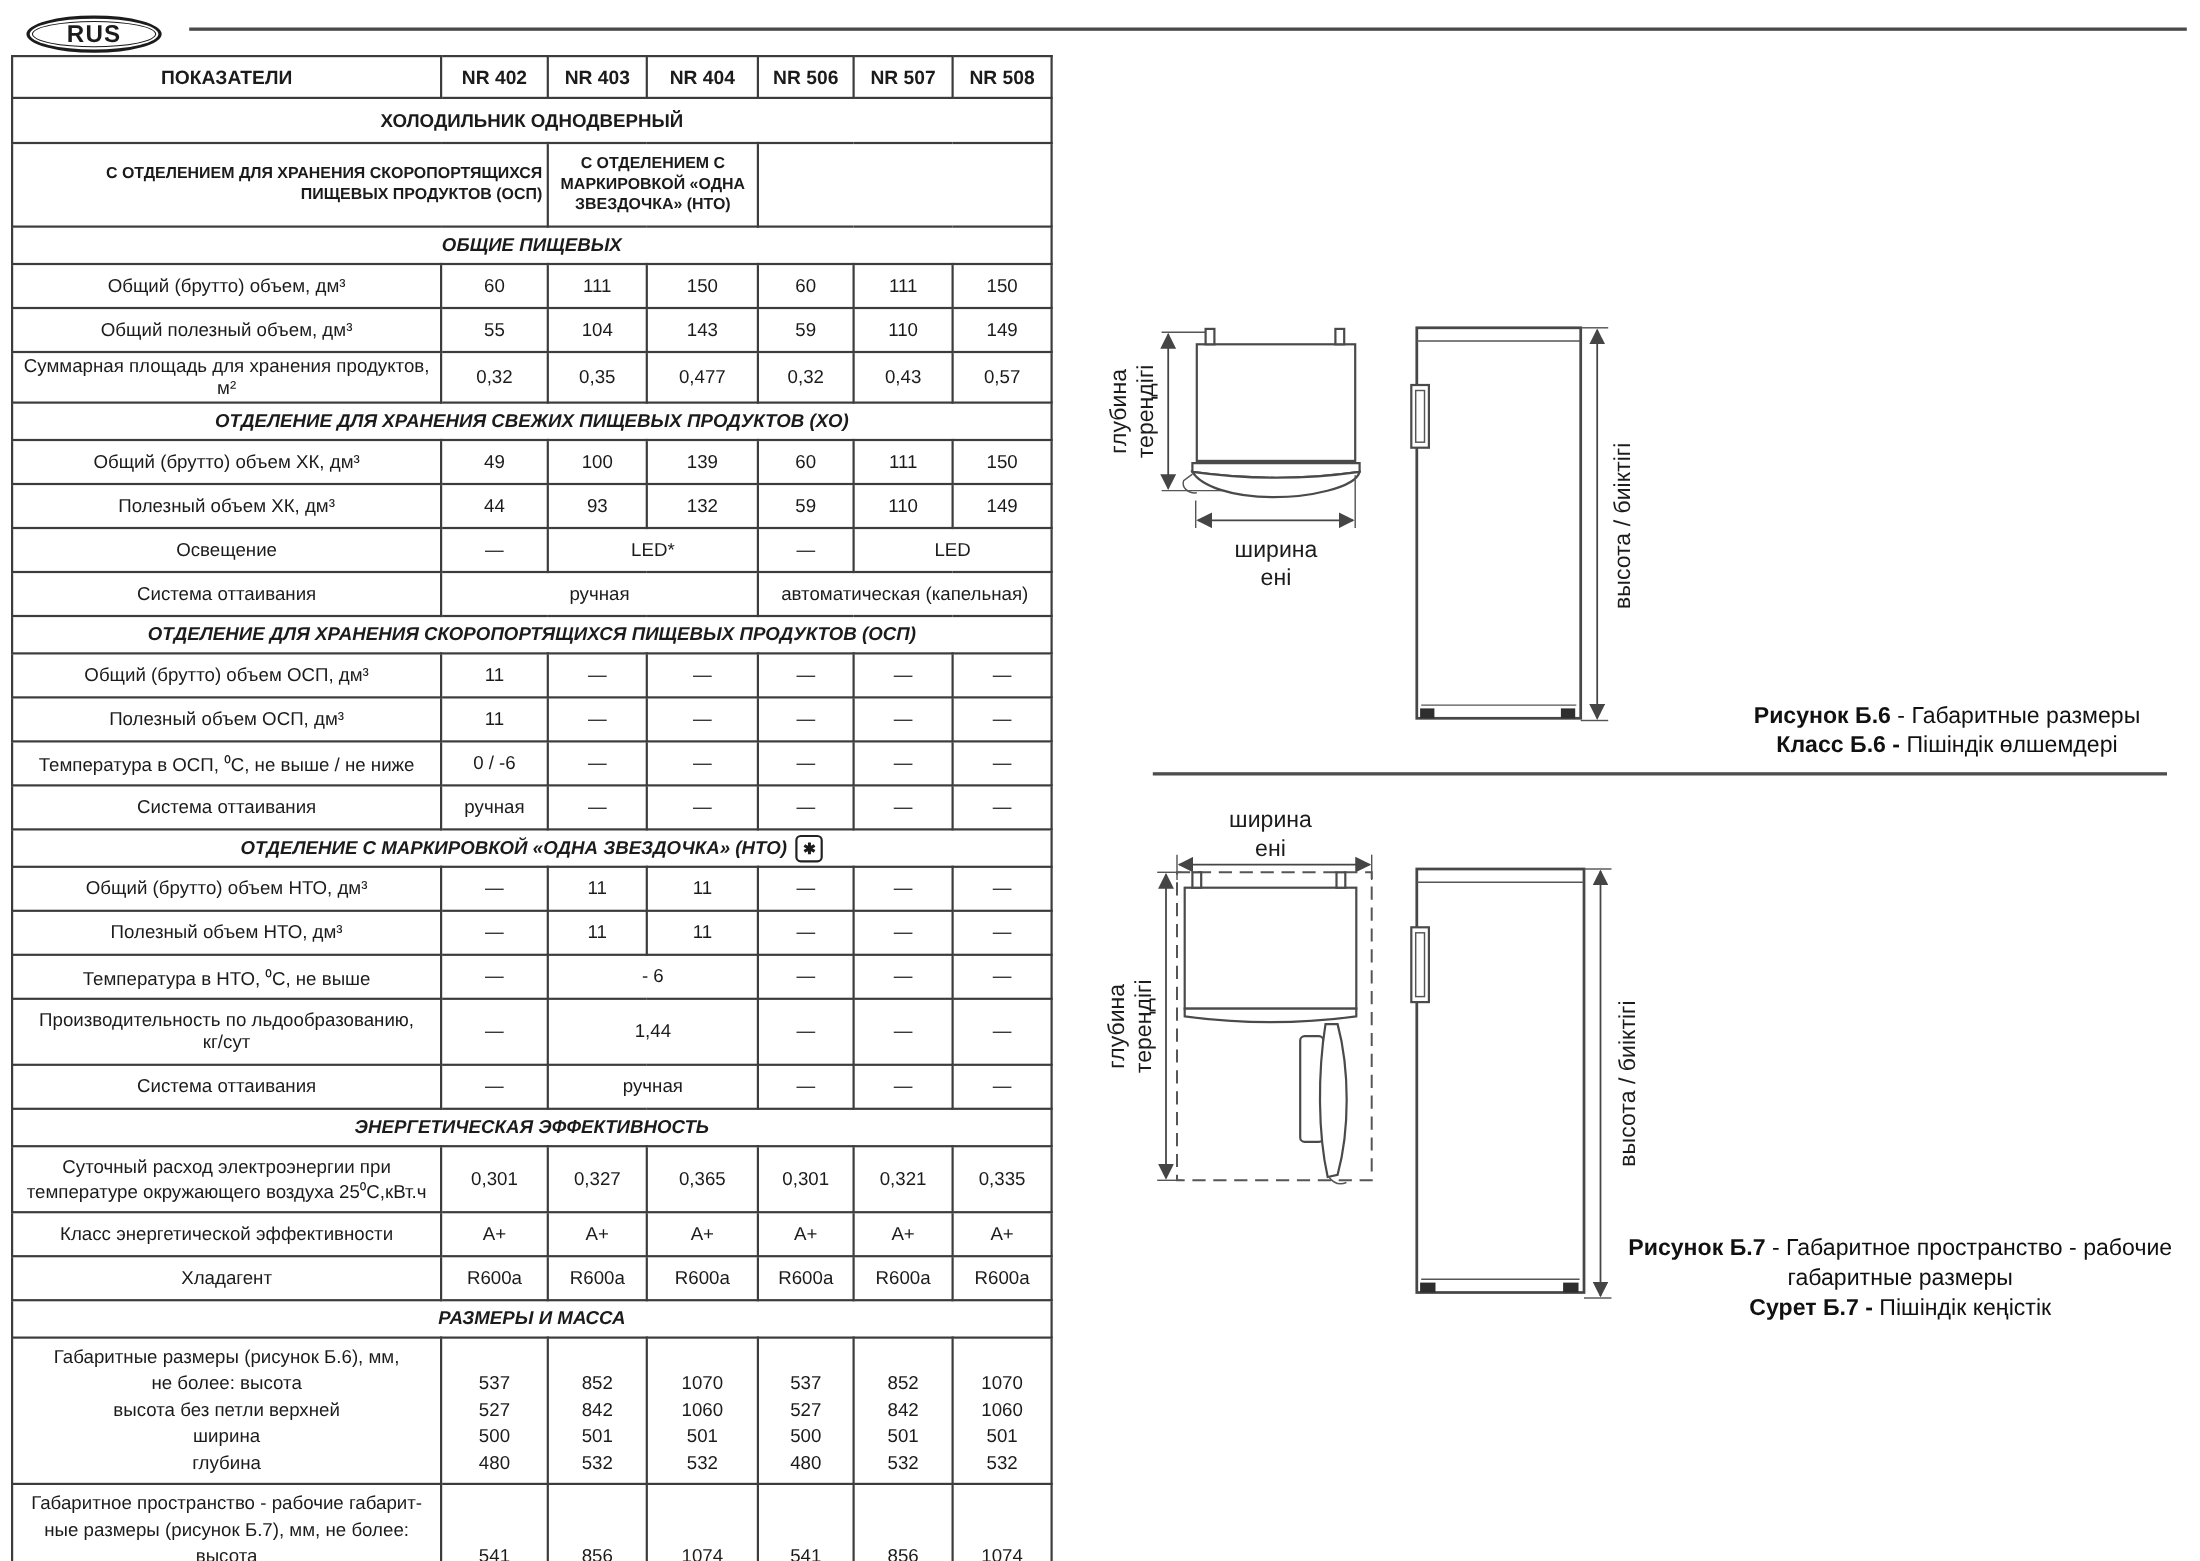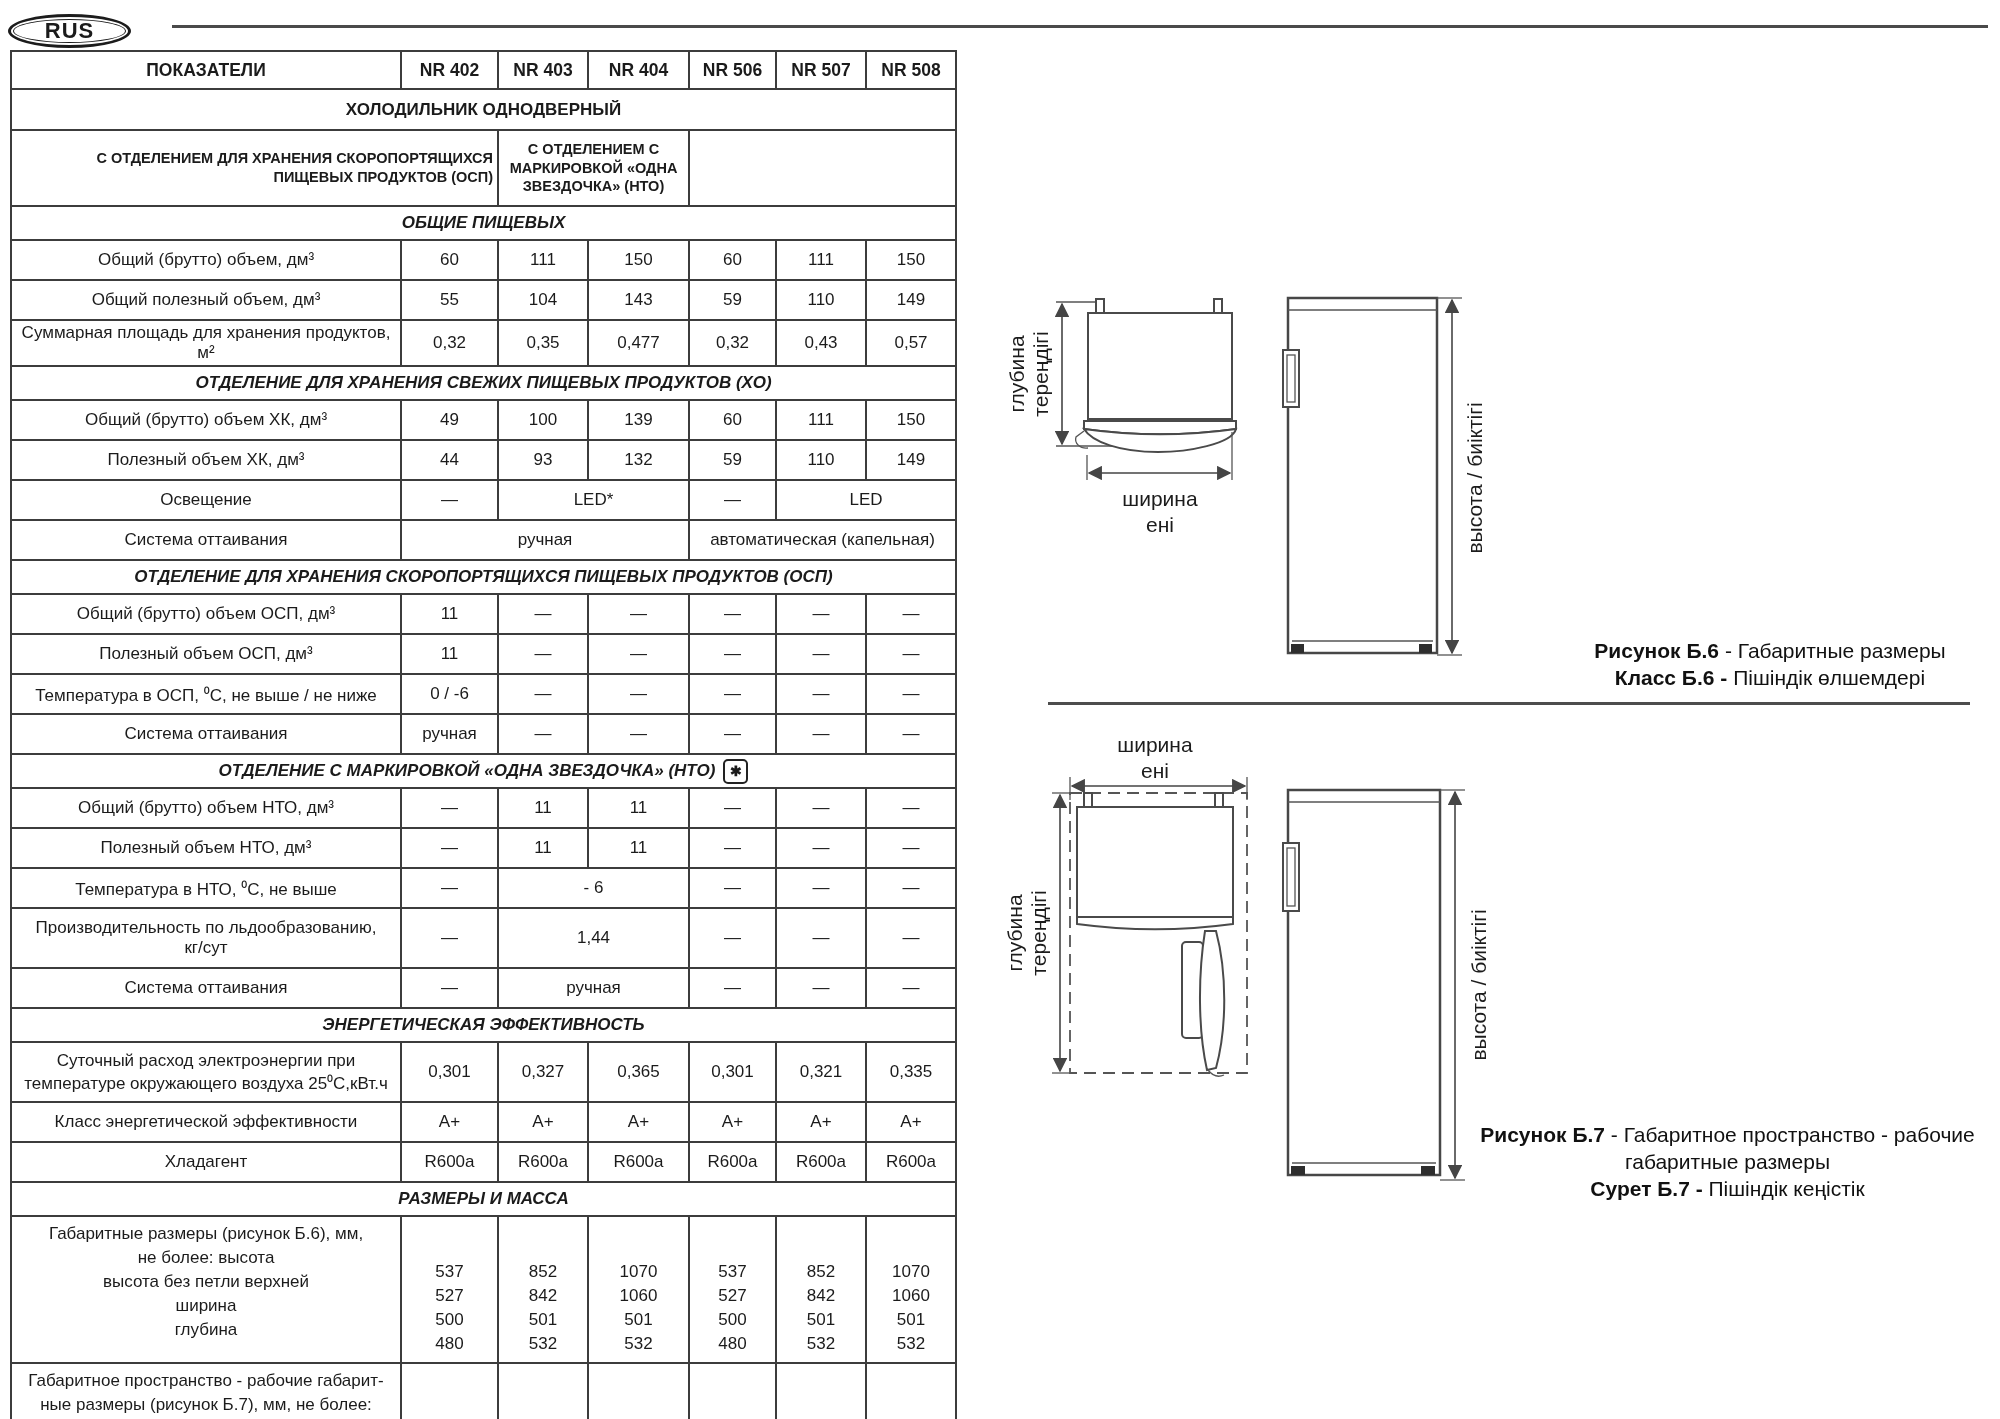--- a/index.html
+++ b/index.html
@@ -1,38 +1,38 @@
 <!DOCTYPE html>
 <html><head>
 <meta charset="utf-8">
 <style>
   html,body{margin:0;padding:0;}
   body{width:2000px;height:1419px;position:relative;background:#ffffff;overflow:hidden;
        font-family:"Liberation Sans", sans-serif;color:#1b1b1b;}
   
-  .badge{position:absolute;left:8px;top:14px;width:117px;height:28px;border:3px solid #1c1c1c;
+  .badge{position:absolute;left:24px;top:14px;width:117px;height:28px;border:3px solid #1c1c1c;
          border-radius:50%;display:flex;align-items:center;justify-content:center;}
   .badge-inner{position:absolute;left:2px;right:2px;top:2px;bottom:2px;border:1.5px solid #1c1c1c;border-radius:50%;}
   .badge-text{font-size:22px;font-weight:bold;letter-spacing:1px;position:relative;}
   .topline{position:absolute;left:172px;top:25px;width:1816px;height:3px;background:#4a4a4a;}
   
   table.spec{position:absolute;left:10px;top:50px;width:945px;border-collapse:collapse;table-layout:fixed;}
   table.spec td{border:2px solid #3c3c3c;font-size:17px;padding:2px 4px;vertical-align:middle;background:#fff;}
   td.lbl{text-align:center;padding-left:8px;padding-right:6px;}
   td.val{text-align:center;}
   tr.hdr td{height:32px;font-weight:bold;font-size:17.5px;}
   td.type{height:35px;text-align:center;font-weight:bold;font-size:17.5px;}
   tr.subtype td{height:70px;font-size:14.5px;font-weight:bold;line-height:1.3;}
   td.sub-osp{text-align:right;padding-right:8px;}
   td.sub-nto{text-align:center;}
   td.sec{height:28px;text-align:center;font-weight:bold;font-style:italic;font-size:16.5px;}
   tr.row td{height:34px;}
   tr.row2 td{height:54px;}
   .pre{white-space:pre-line;}
-  tr.dims td{vertical-align:bottom;line-height:24px;padding-top:5px;padding-bottom:20px;}
+  tr.dims td{vertical-align:bottom;line-height:24px;padding-top:5px;padding-bottom:6px;}
   tr.dims td.val{padding-bottom:6px;}
   .star-box{display:inline-flex;align-items:center;justify-content:center;width:21px;height:21px;
             border:2px solid #222;border-radius:5px;font-size:14px;font-style:normal;margin-left:8px;
             vertical-align:middle;}
   td.sec .sec-flex{display:flex;align-items:center;justify-content:center;gap:0;}
   
   svg.diagrams{position:absolute;left:1000px;top:0;}
   svg .oln{fill:#ffffff;stroke:#4a4a4a;stroke-width:2;}
   svg .oln25{fill:#ffffff;stroke:#474747;stroke-width:2.5;}
   svg .thin{stroke:#555;stroke-width:1.3;fill:none;}

